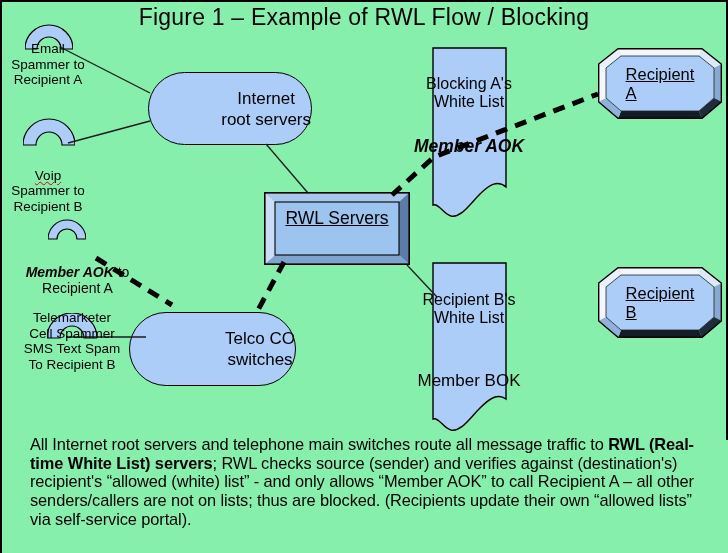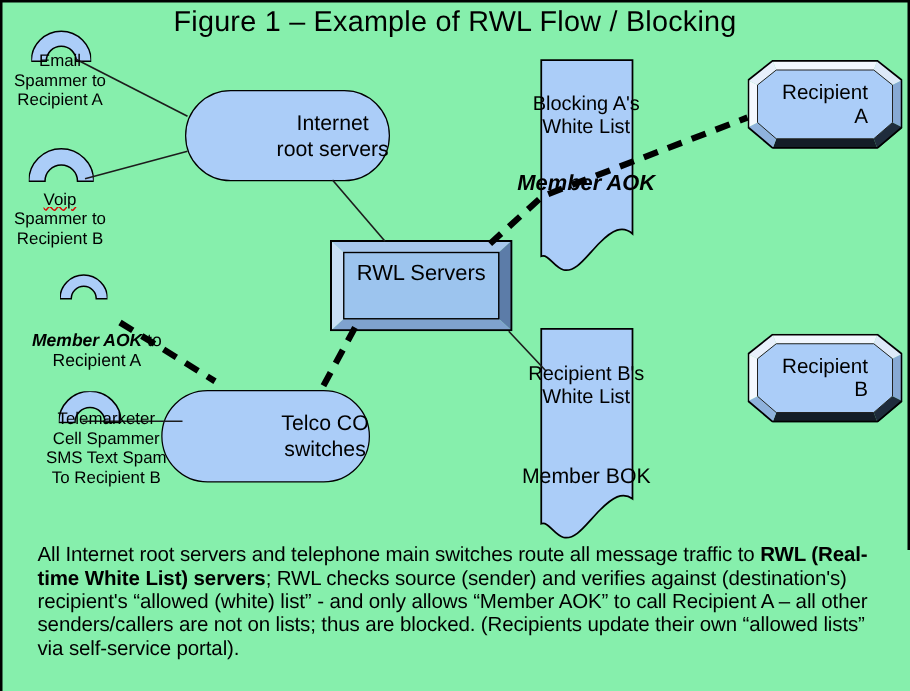--- a/index.html
+++ b/index.html
@@ -6,21 +6,21 @@
   #canvas{
     position:relative;width:728px;height:553px;background:#86efac;overflow:hidden;
     font-family:"Liberation Sans",sans-serif;color:#000;
   }
   .abs{position:absolute;}
   .edge{position:absolute;background:#000;}
   .title{
     left:0;top:4px;width:728px;text-align:center;
     font-size:23px;letter-spacing:0.2px;
   }
-  .node-label{display:flex;align-items:center;justify-content:center;text-align:right;white-space:pre-line;}
+  .node-label{display:flex;align-items:center;justify-content:center;text-align:left;white-space:pre-line;text-decoration:underline;}
   .stadium{
     background:#abcdf8;border:1.6px solid #000;border-radius:38px;
     display:flex;align-items:center;justify-content:flex-end;text-align:center;
     font-size:17px;line-height:21px;white-space:pre-line;
   }
   .caller{
     text-align:center;font-size:13.5px;line-height:15.5px;white-space:pre-line;
   }
   .wavy{text-decoration:underline;text-decoration-style:wavy;text-decoration-color:#e00000;text-decoration-thickness:1px;}
   .wl-title{text-align:center;font-size:16px;line-height:18px;white-space:pre-line;}
@@ -126,32 +126,32 @@
     <line x1="66" y1="337" x2="146" y2="337" stroke="#1c1c1c" stroke-width="1.3"></line>
     <line x1="96" y1="258" x2="172" y2="305" stroke="#000" stroke-width="5" stroke-dasharray="12 8.5"></line>
     <line x1="284" y1="262" x2="258" y2="310" stroke="#000" stroke-width="5" stroke-dasharray="12 8.5"></line>
     <polyline points="392,195 434,157 598,94" fill="none" stroke="#000" stroke-width="5" stroke-dasharray="12 8.5"></polyline>
   </svg>
 
   <div class="abs caller z3" style="left:0;top:41px;width:96px;">Email
 Spammer to
 Recipient A</div>
 
-  <div class="abs caller z3" style="left:0;top:136px;width:96px;">
+  <div class="abs caller z3" style="left:0;top:152px;width:96px;">
     <span class="wavy">Voip</span>
     <div style="white-space:pre-line;">Spammer to
 Recipient B</div>
   </div>
 
   <div class="abs caller z3" style="left:5px;top:248px;width:145px;font-size:14px;line-height:16px;">
     <span class="boldit">Member AOK</span><span> to</span>
     <div>Recipient A</div>
   </div>
 
-  <div class="abs caller z3" style="left:2px;top:327px;width:140px;padding-left:13px;">Telemarketer
+  <div class="abs caller z3" style="left:2px;top:310px;width:140px;">Telemarketer
 Cell Spammer
 SMS Text Spam
 To Recipient B</div>
 
   <div class="abs wl-title z3" style="left:389px;top:75px;width:160px;">Blocking A's
 White List</div>
   <div class="abs wl-member-bold z3" style="left:389px;top:136px;width:160px;">Member AOK</div>
 
   <div class="abs wl-title z3" style="left:389px;top:291px;width:160px;">Recipient B's
 White List</div>

